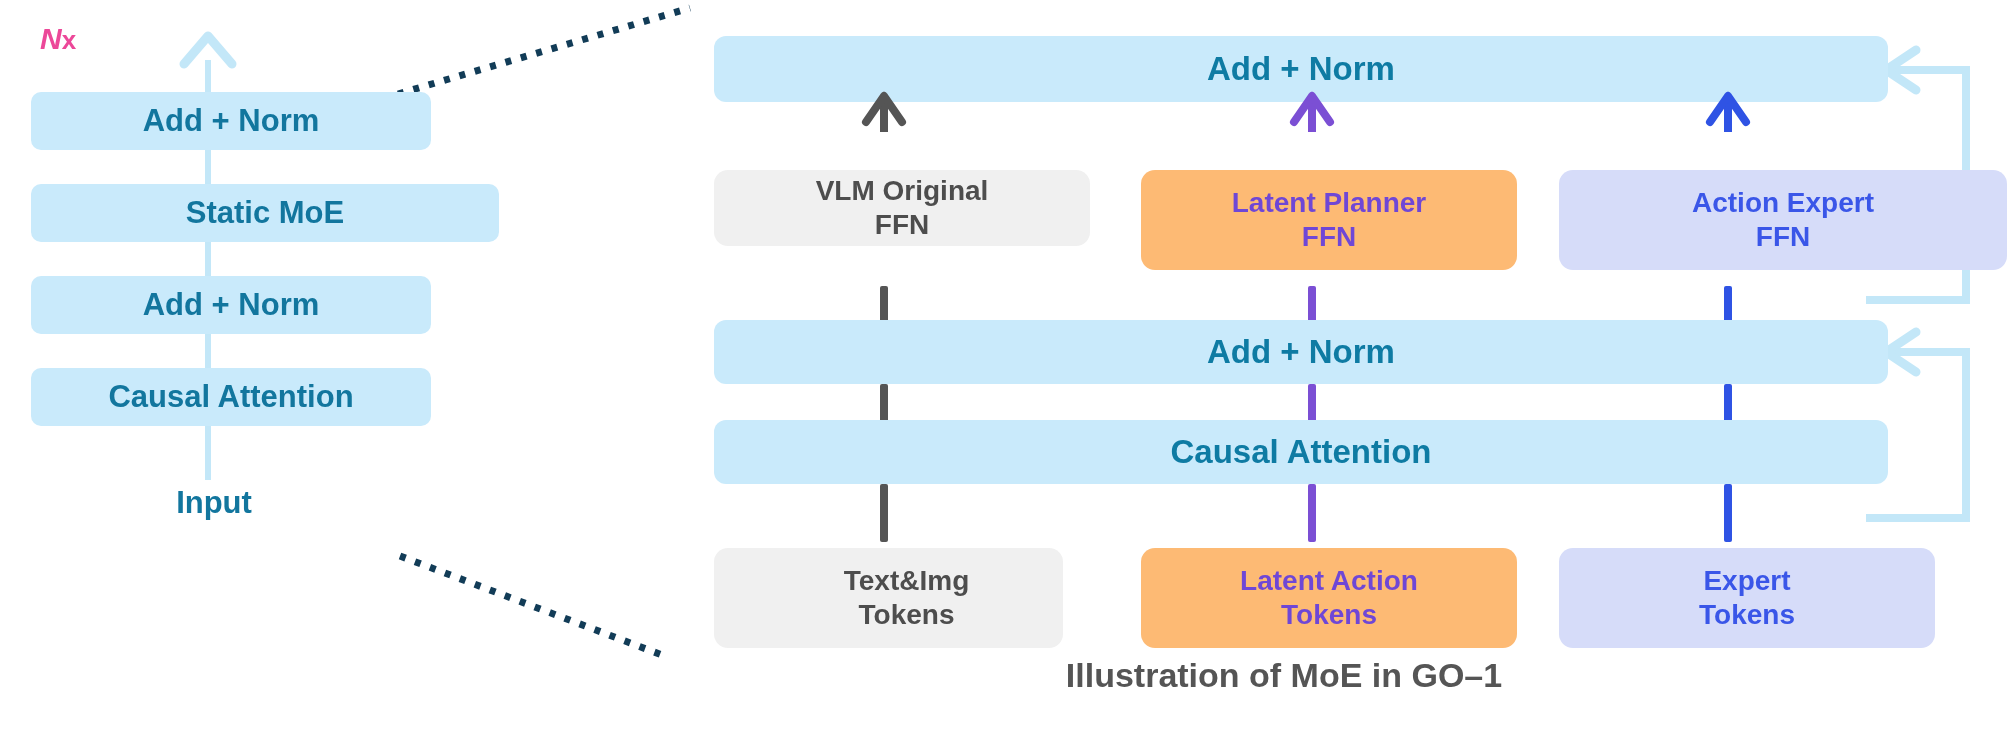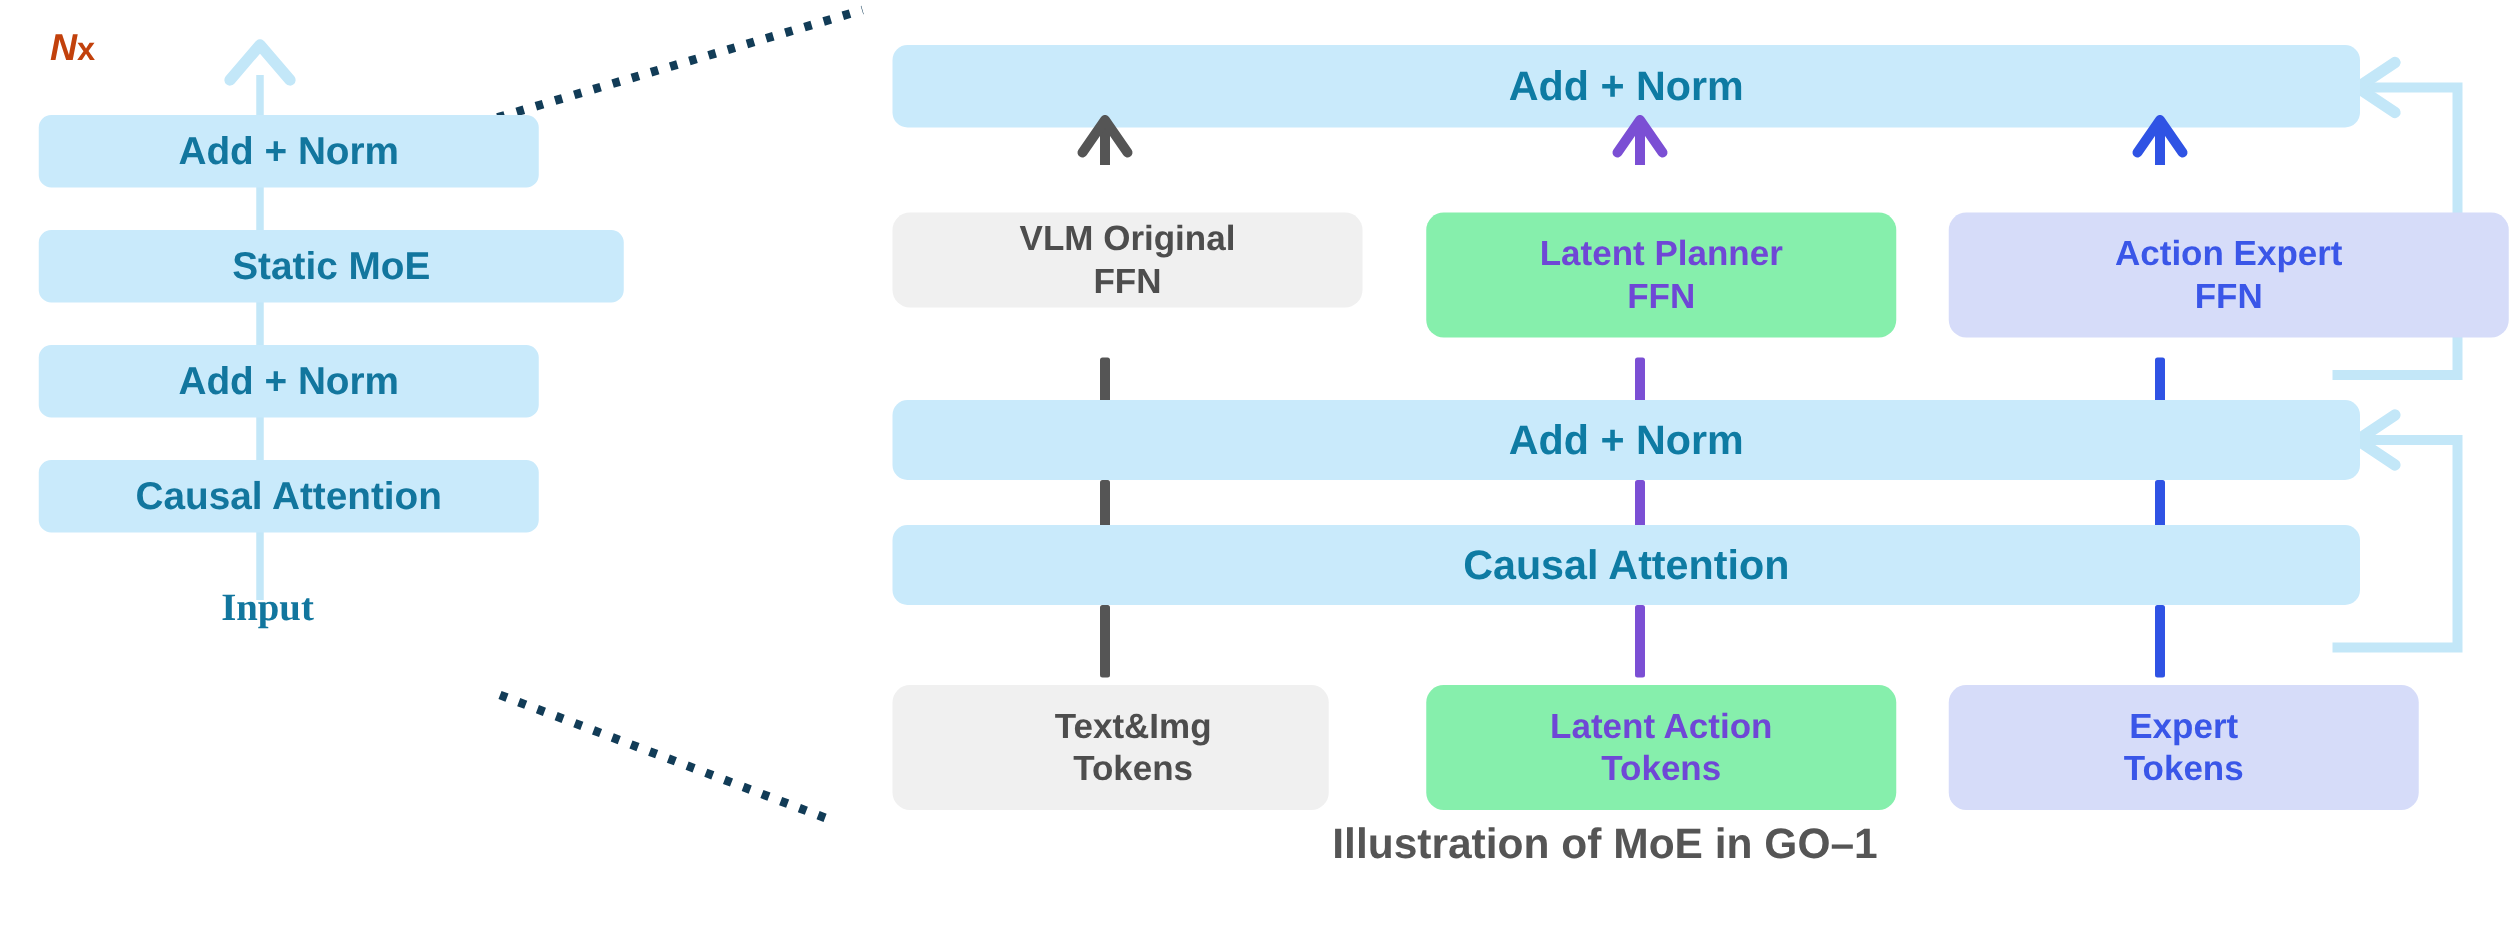--- a/index.html
+++ b/index.html
@@ -30,42 +30,42 @@
   
   .l-box{
     background:#c9eafb;
     color:#12769e;
     font-size:31px;
     border-radius:10px;
   }
   .l-line{position:absolute;background:#c3e7f8;}
   .nx-label{
     position:absolute;
-    color:#c2410c;
+    color:#ec4899;
     font-size:30px;
     font-weight:bold;
     font-style:italic;
   }
   .nx-label .x{font-style:normal;font-size:26px;}
   .input-label{
     position:absolute;
     color:#12769e;
     font-size:31px;
     font-weight:bold;
     text-align:center;
   }
 
   
   .r-wide{
     background:#c9eafb;
     color:#0e7ba3;
     font-size:33px;
   }
   .c-grey{background:#f0f0f0;color:#4d4d4d;}
-  .c-purple{background:#86efac;color:#6f47d6;}
+  .c-purple{background:#fdba74;color:#6f47d6;}
   .c-blue{background:#d6dcf9;color:#3a56e8;}
   .r-cell{font-size:28px;border-radius:14px;}
 
   
   .stub{position:absolute;border-radius:2px;}
   .s-grey{background:#555555;}
   .s-purple{background:#7b4fd4;}
   .s-blue{background:#2f53e4;}
 
   svg.ov{position:absolute;left:0;top:0;width:2014px;height:748px;pointer-events:none;}
@@ -105,21 +105,21 @@
   </div>
 
   <div class="box l-box" style="left:14px;top:276px;width:400px;height:58px;">
     <span>Add + Norm</span>
   </div>
 
   <div class="box l-box" style="left:14px;top:368px;width:400px;height:58px;">
     <span>Causal Attention</span>
   </div>
 
-  <div class="input-label" style="left:14px;top:468px;width:400px;font-family:Liberation Serif, serif;">Input</div>
+  <div class="input-label" style="left:14px;top:485px;width:400px;">Input</div>
 
   <svg class="ov">
 
     <path d="M1866,300 L1966,300 L1966,70 L1886,70" stroke="#c3e7f8" stroke-width="8" fill="none" stroke-linejoin="miter"></path>
     <path d="M1886,70 L1916,50 M1886,70 L1916,90" stroke="#c3e7f8" stroke-width="9" fill="none" stroke-linecap="round"></path>
 
     <path d="M1866,518 L1966,518 L1966,352 L1886,352" stroke="#c3e7f8" stroke-width="8" fill="none" stroke-linejoin="miter"></path>
     <path d="M1886,352 L1916,332 M1886,352 L1916,372" stroke="#c3e7f8" stroke-width="9" fill="none" stroke-linecap="round"></path>
   </svg>
 

